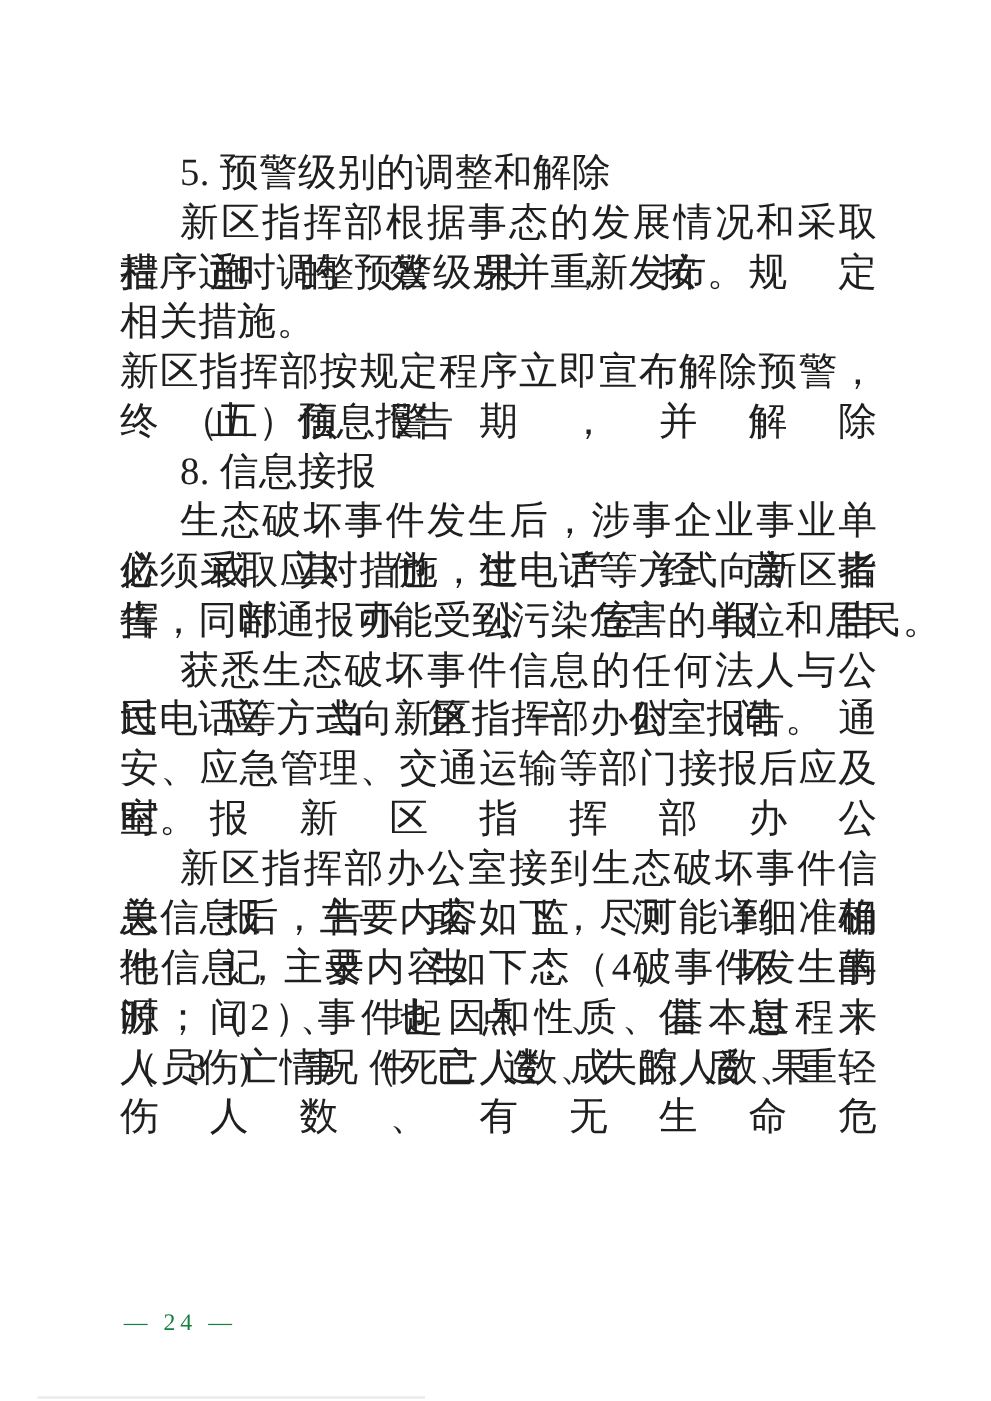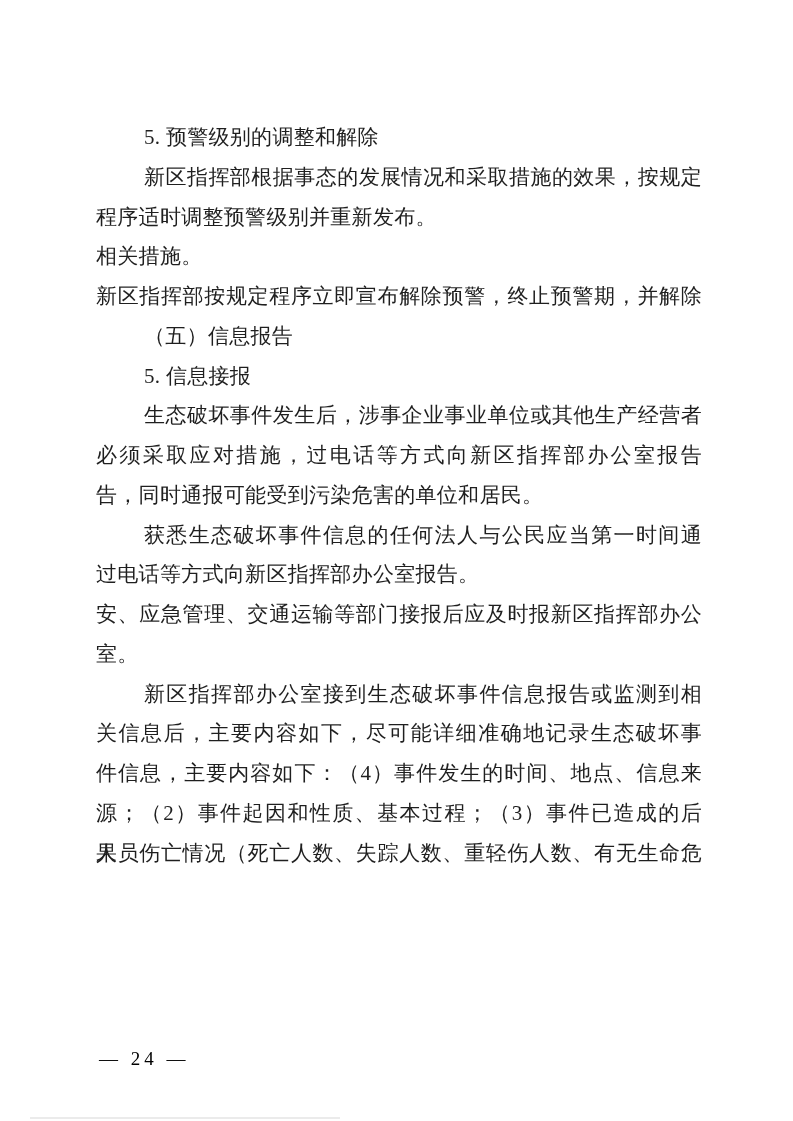--- a/index.html
+++ b/index.html
@@ -16,21 +16,21 @@
     font-family: "Liberation Serif", "DejaVu Serif", serif;
     color: #1f1f1f;
   }
   .text-block {
     position: absolute;
     left: 96px;
     top: 118px;
     width: 606px;
   }
   .line {
-    font-size: 21px;
+    font-size: 31px;
     line-height: 39.75px;
     height: 39.75px;
     white-space: nowrap;
     text-align: left;
     letter-spacing: 0.3px;
   }
   .line.fill {
     white-space: normal;
     text-align: justify;
     text-align-last: justify;
@@ -38,21 +38,21 @@
   }
   .line.indent {
     text-indent: 48px;
   }
   .page-number {
     position: absolute;
     left: 99px;
     top: 1048px;
     font-size: 19px;
     letter-spacing: 4px;
-    color: #000000;
+    color: #15803d;
   }
   .scan-artifact-line {
     position: absolute;
     left: 30px;
     top: 1117px;
     width: 310px;
     height: 2px;
     background: #ebebeb;
   }
 </style>
@@ -61,21 +61,21 @@
 
 <div class="page">
 
   <div class="text-block">
       <div class="line indent">5. 预警级别的调整和解除</div>
       <div class="line fill indent">新区指挥部根据事态的发展情况和采取措施的效果，按规定</div>
       <div class="line">程序适时调整预警级别并重新发布。</div>
       <div class="line">相关措施。</div>
       <div class="line fill">新区指挥部按规定程序立即宣布解除预警，终止预警期，并解除</div>
       <div class="line indent">（五）信息报告</div>
-      <div class="line indent">5. 信息接报</div>
+      <div class="line indent">8. 信息接报</div>
       <div class="line fill indent">生态破坏事件发生后，涉事企业事业单位或其他生产经营者</div>
       <div class="line fill">必须采取应对措施，过电话等方式向新区指挥部办公室报告</div>
       <div class="line">告，同时通报可能受到污染危害的单位和居民。</div>
       <div class="line fill indent">获悉生态破坏事件信息的任何法人与公民应当第一时间通</div>
       <div class="line">过电话等方式向新区指挥部办公室报告。</div>
       <div class="line fill">安、应急管理、交通运输等部门接报后应及时报新区指挥部办公</div>
       <div class="line">室。</div>
       <div class="line fill indent">新区指挥部办公室接到生态破坏事件信息报告或监测到相</div>
       <div class="line fill">关信息后，主要内容如下，尽可能详细准确地记录生态破坏事</div>
       <div class="line fill">件信息，主要内容如下：（4）事件发生的时间、地点、信息来</div>

